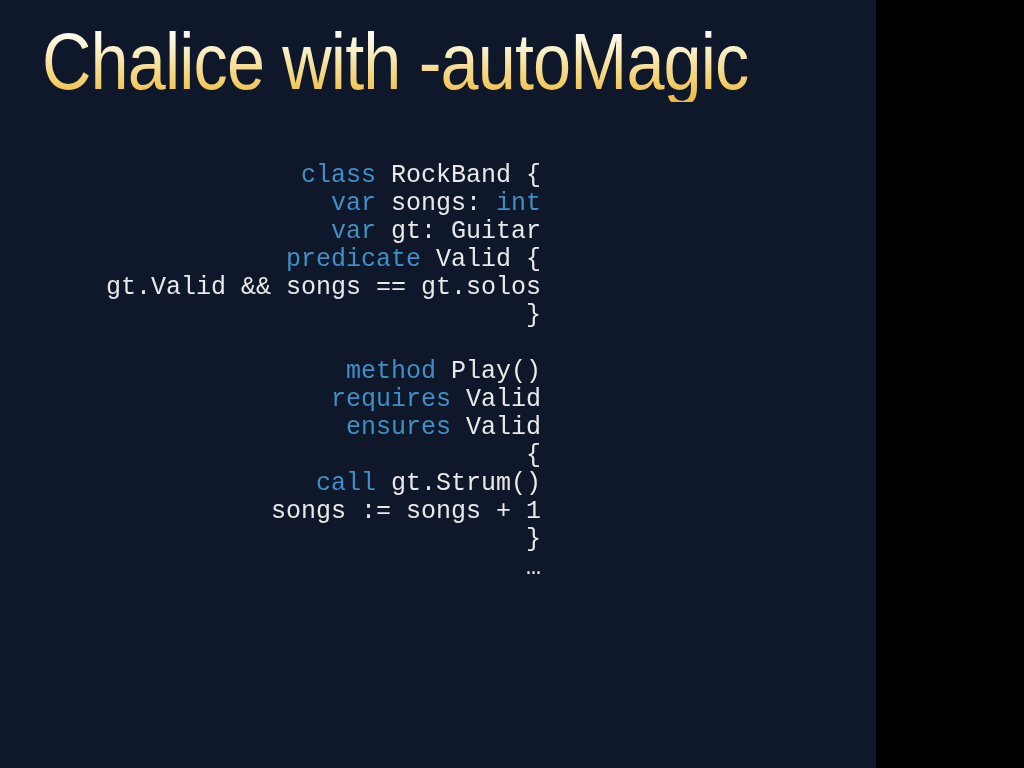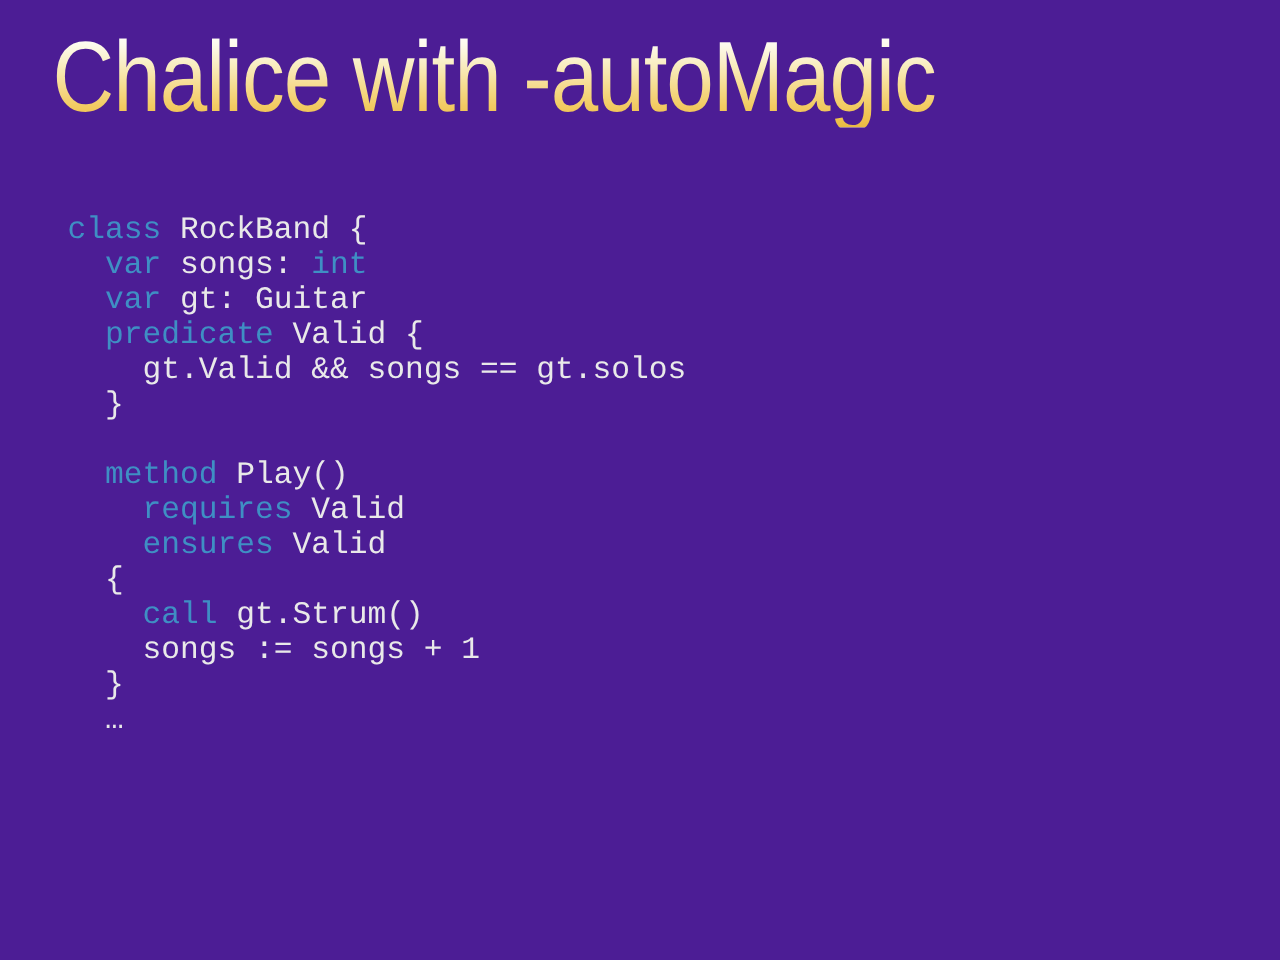--- a/index.html
+++ b/index.html
@@ -11,23 +11,24 @@
   body {
     width: 1024px;
     height: 768px;
     overflow: hidden;
     font-family: "Liberation Sans", sans-serif;
     -webkit-font-smoothing: antialiased;
   }
 
   #slide {
     position: relative;
-    width: 1024px;
+    width: 876px;
     height: 768px;
-    background: #4c1d95;
+    background: #0f172a;
+    text-align: right;
   }
 
   
   #slide-title {
     position: absolute;
     left: 42px;
     top: 22px;
     margin: 0;
     font-family: "Liberation Sans", "DejaVu Sans", sans-serif;
     font-size: 80px;
@@ -52,21 +53,21 @@
     background-clip: text;
     color: transparent;
     -webkit-text-fill-color: transparent;
   }
 
   
   #code-block {
     position: absolute;
     left: 42px;
     top: 158px;
-    margin: 12px;
+    margin: 4px;
     font-family: "Liberation Mono", "DejaVu Sans Mono", monospace;
     font-size: 25px;
     line-height: 28px;
     letter-spacing: 0px;
     color: #e9e9e9;
     white-space: pre;
     tab-size: 2;
   }
   .code-line {
     display: block;

